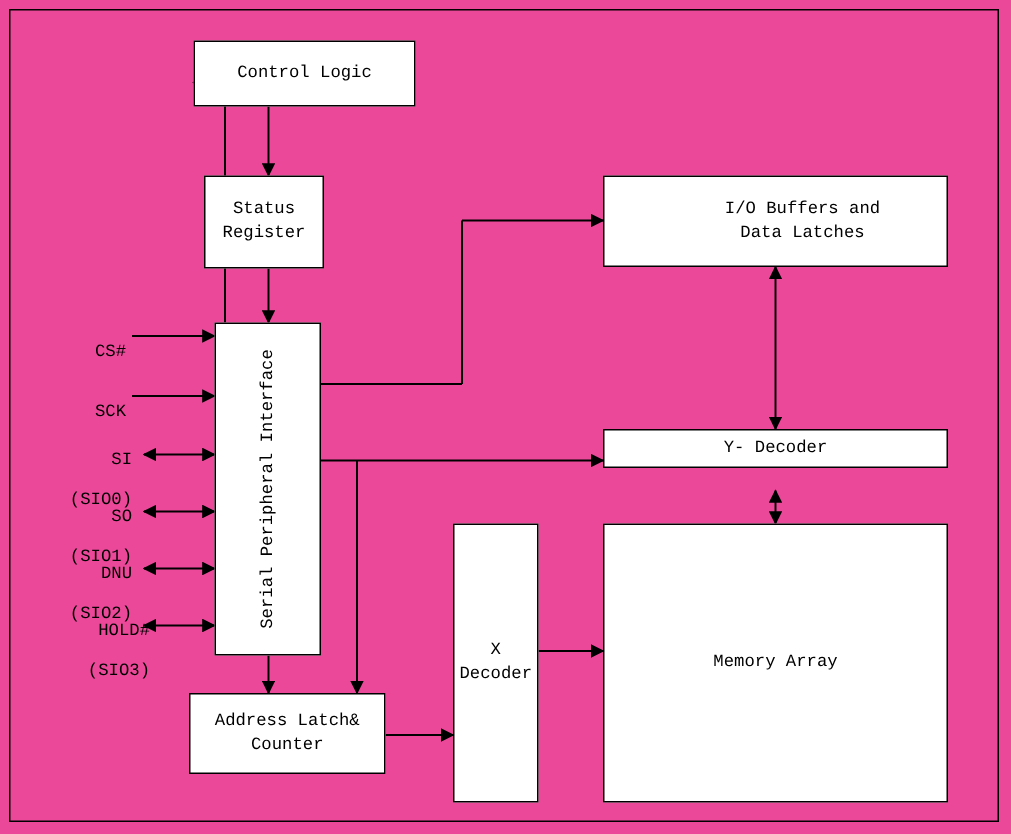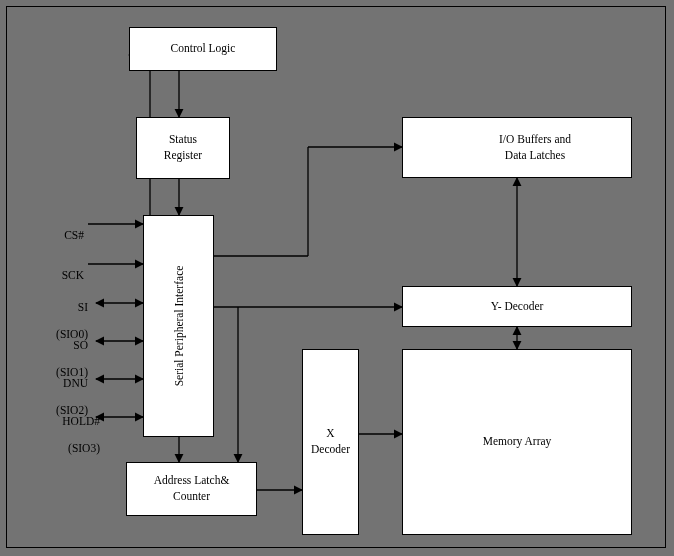--- a/index.html
+++ b/index.html
@@ -4,22 +4,22 @@
 <style>
   html, body {
     margin: 0;
     padding: 0;
     background: #ffffff;
   }
   #stage {
     position: relative;
     width: 674px;
     height: 556px;
-    background: #737373;
-    font-family: Liberation Serif, serif;
+    background: #ec4899;
+    font-family: Liberation Mono, monospace;
     overflow: hidden;
   }
   #frame {
     position: absolute;
     left: 6px;
     top: 6px;
     width: 660px;
     height: 542px;
     border: 1px solid #000000;
     box-sizing: border-box;
@@ -132,21 +132,21 @@
       <line x1="96" y1="417" x2="143" y2="417" marker-start="url(#arrowrev)" marker-end="url(#arrow)"></line>
     </g>
   </svg>
 
   <div class="box" style="left:129px; top:27px; width:148px; height:44px;">
     <span class="lines">
       <span>Control Logic</span>
     </span>
   </div>
 
-  <div class="box" style="left:136px; top:117px; width:94px; height:62px;">
+  <div class="box" style="left:136px; top:117px; width:80px; height:62px;">
     <span class="lines">
       <span>Status</span>
       <span>Register</span>
     </span>
   </div>
 
   <div class="vlabel" style="left:143px; top:215px; width:71px; height:222px;">
     <span class="rot">Serial Peripheral Interface</span>
   </div>
 
@@ -164,21 +164,21 @@
     </span>
   </div>
 
   <div class="box" style="left:402px; top:117px; width:230px; height:61px;padding-left:36px;">
     <span class="lines">
       <span>I/O Buffers and</span>
       <span>Data Latches</span>
     </span>
   </div>
 
-  <div class="box" style="left:402px; top:286px; width:230px; height:41px;">
+  <div class="box" style="left:402px; top:286px; width:230px; height:26px;">
     <span class="lines">
       <span>Y- Decoder</span>
     </span>
   </div>
 
   <div class="box" style="left:402px; top:349px; width:230px; height:186px;">
     <span class="lines">
       <span>Memory Array</span>
     </span>
   </div>

